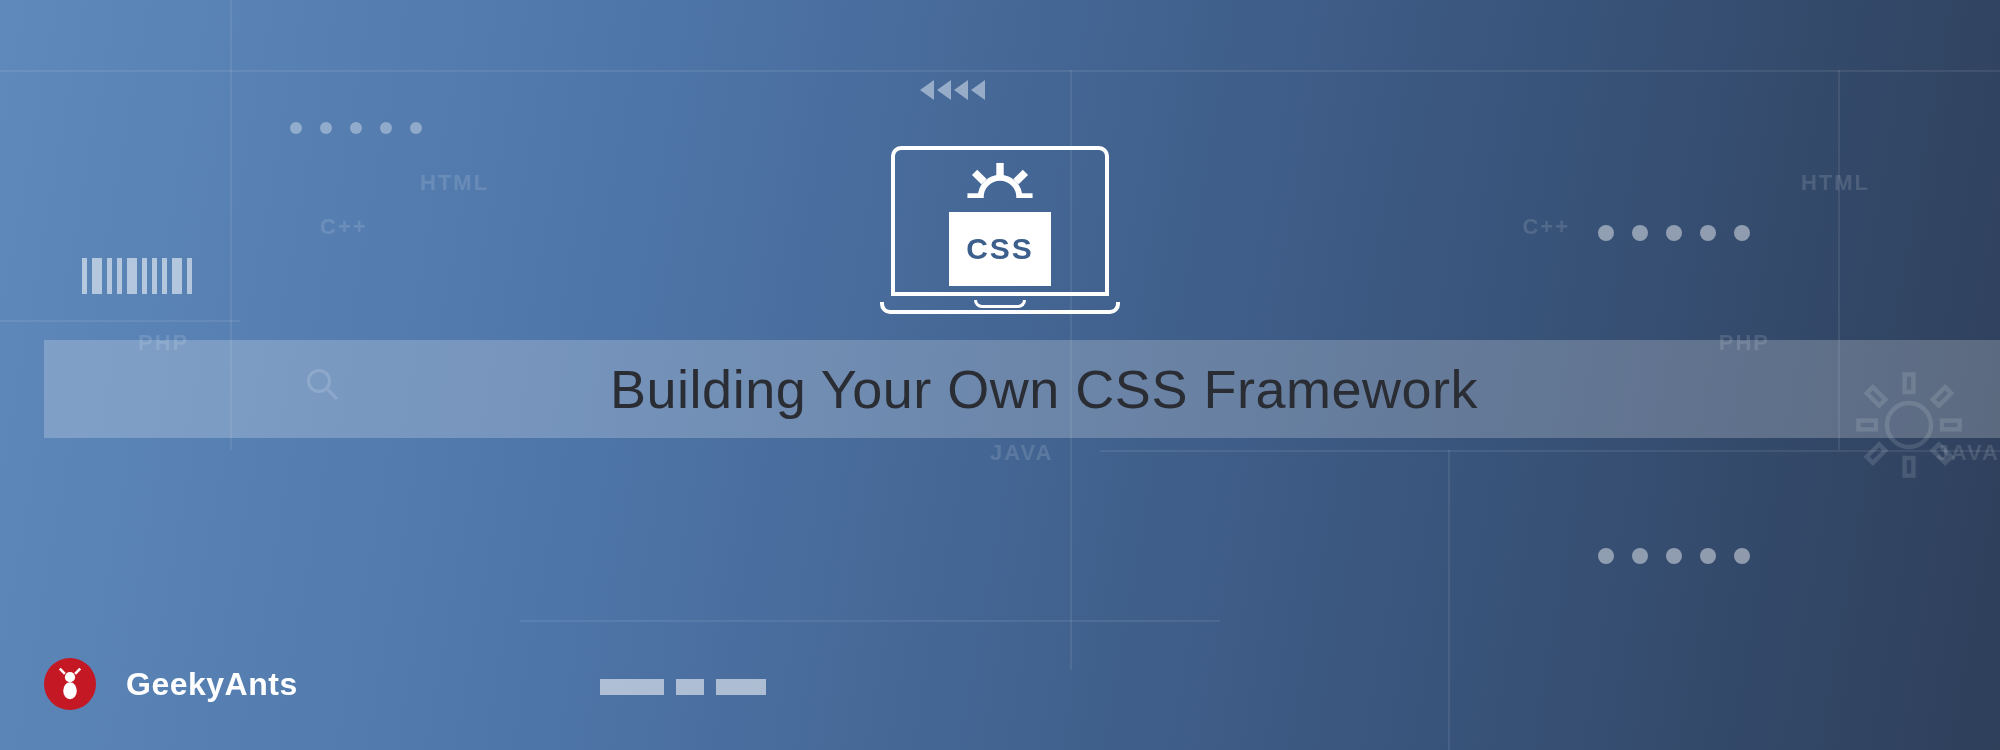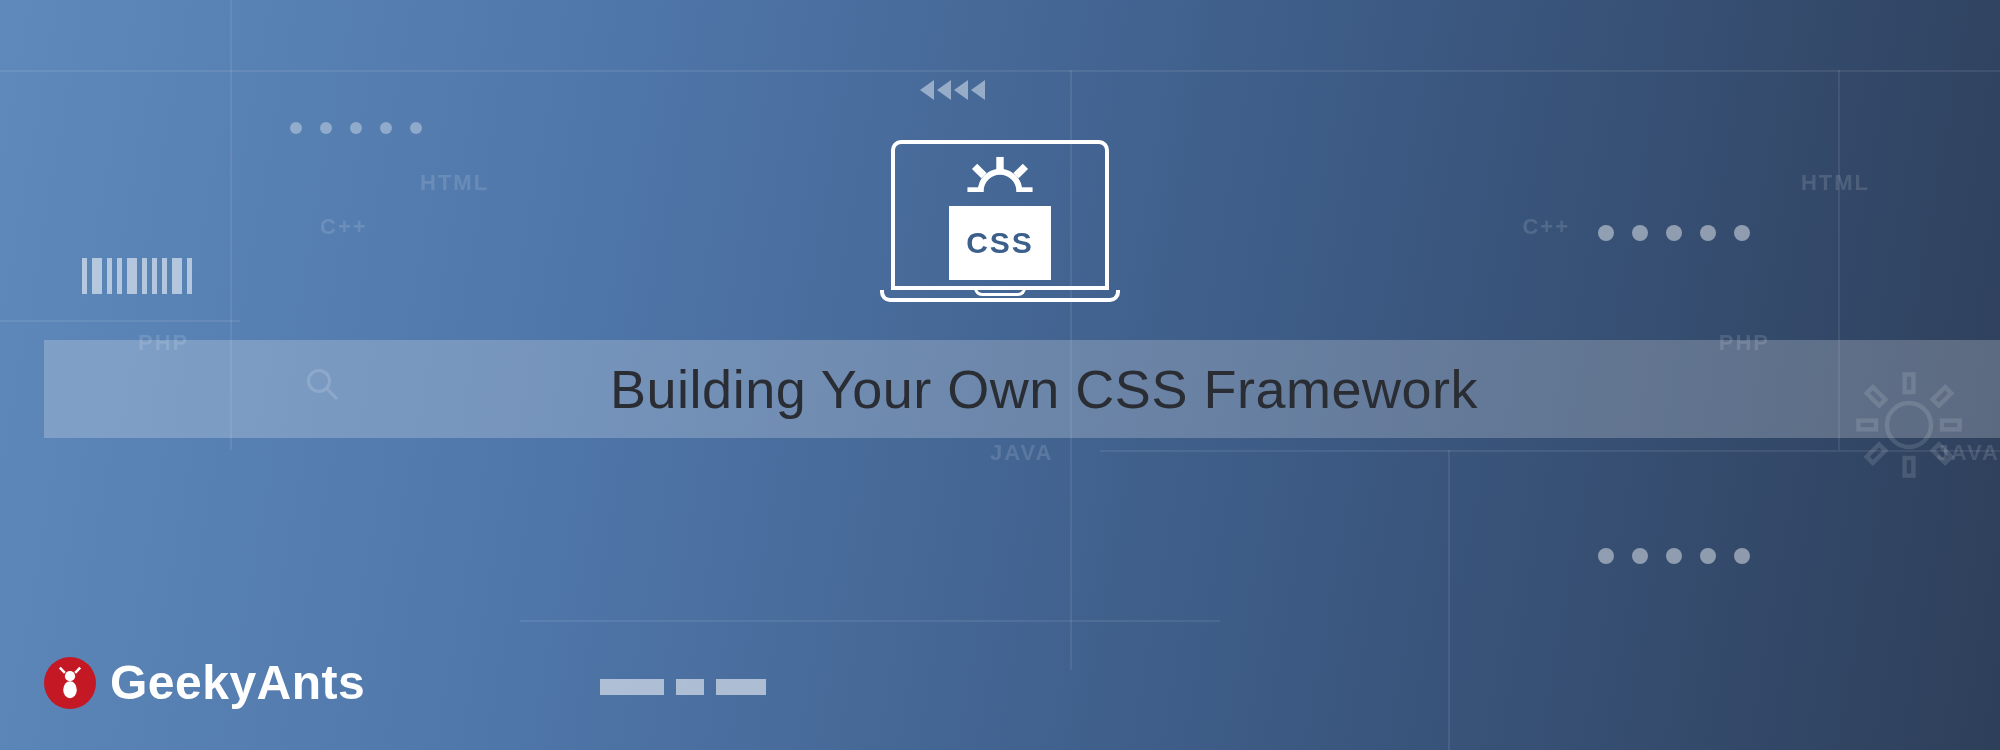--- a/index.html
+++ b/index.html
@@ -59,21 +59,21 @@
   .cpp-r  { top: 214px; right: 430px; }
   .php-l  { top: 330px; left: 138px; }
   .php-r  { top: 330px; right: 230px; }
   .java-c { top: 440px; left: 990px; }
   .java-r { top: 440px; right: 0px; }
 
   
   .laptop-wrap { position: absolute; top: 140px; left: 50%; transform: translateX(-50%); width: 240px; }
   .laptop-screen {
     width: 218px; height: 150px; border: 4px solid #fff; border-radius: 10px 10px 0 0;
-    margin: 0 auto; position: relative; display: flex; align-items: flex-end; justify-content: center;
+    margin: 6px auto; position: relative; display: flex; align-items: flex-end; justify-content: center;
   }
   .gear {
     position: absolute; top: 10px; left: 50%; transform: translateX(-50%);
     width: 74px; height: 38px; overflow: hidden;
   }
   .gear svg { display:block; }
   .css-badge {
     width: 102px; height: 74px; background: #fff; color: #3d5f8c;
     display: flex; align-items: center; justify-content: center;
     font-weight: 800; font-size: 30px; letter-spacing: 2px; margin-bottom: 6px;
@@ -97,21 +97,21 @@
   .title-strip h1 {
     color: #2a2d33; font-size: 54px; font-weight: 500; letter-spacing: .5px;
   }
 
   
   .brand { position: absolute; left: 44px; bottom: 40px; display: flex; align-items: center; gap: 14px; }
   .brand-logo {
     width: 52px; height: 52px; border-radius: 50%; background: #c41824;
     display: flex; align-items: center; justify-content: center;
   }
-  .brand-text { color: #fff; font-size: 48px; font-weight: 700; letter-spacing: .5px; }
+  .brand-text { color: #fff; font-size: 32px; font-weight: 700; letter-spacing: .5px; margin-left: 16px; }
 
   
   .faint-gear { position: absolute; right: 36px; top: 370px; opacity: .12; }
 
   
   .search-faint { position: absolute; left: 304px; top: 366px; opacity: .15; }
 </style>
 </head>
 <body>
 

